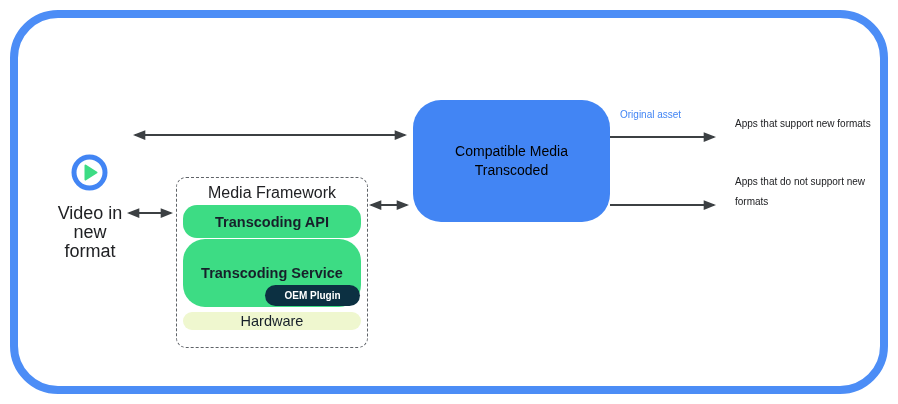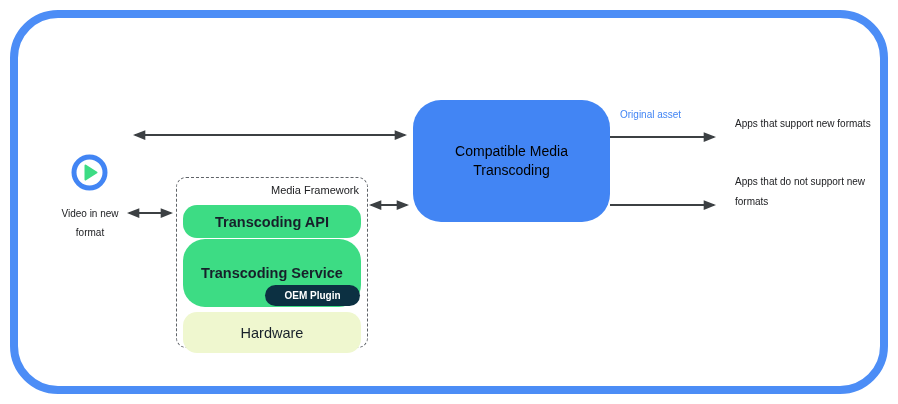--- a/index.html
+++ b/index.html
@@ -37,38 +37,38 @@
     position: absolute;
     left: 71px; top: 154px;
     width: 37px; height: 37px;
   }
 
   .source-label {
     position: absolute;
     left: 56px; top: 204px;
     width: 68px;
     text-align: center;
-    font-size: 10px;
+    font-size: 18px;
     line-height: 19px;
     color: var(--text_dark, #202124);
   }
 
   .framework {
     position: absolute;
     left: 176px; top: 177px;
     width: 192px; height: 171px;
     box-sizing: border-box;
     border: 1.6px dashed var(--dash_gray, #5f6368);
     border-radius: 10px;
   }
   .fw-title {
     position: absolute;
-    left: 0; right: 8px; top: 6px;
-    text-align: right;
-    font-size: 11px;
+    left: 0; right: 0; top: 6px;
+    text-align: center;
+    font-size: 16px;
     color: var(--text_dark, #202124);
   }
   .layer {
     position: absolute;
     left: 6px; right: 6px;
     display: flex;
     align-items: center;
     justify-content: center;
     box-sizing: border-box;
     font-size: 14.5px;
@@ -93,21 +93,21 @@
     background: var(--navy, #0c3042);
     border-radius: 11px;
     color: #ffffff;
     font-size: 10px;
     font-weight: bold;
     display: flex;
     align-items: center;
     justify-content: center;
   }
   .layer-hw {
-    top: 134px; height: 41px;
+    top: 134px; height: 18px;
     background: var(--pale, #eff7cf);
     border-radius: 14px;
     font-weight: normal;
   }
 
   .transcoder {
     position: absolute;
     left: 413px; top: 100px;
     width: 197px; height: 122px;
     background: var(--box_blue, #4285f4);
@@ -175,21 +175,21 @@
     <div class="layer layer-api">Transcoding API</div>
     <div class="layer layer-service">
       <span>Transcoding Service</span>
       <span class="oem-pill">OEM Plugin</span>
     </div>
     <div class="layer layer-hw">Hardware</div>
   </div>
 
   <div class="transcoder">
     <div>Compatible Media</div>
-    <div>Transcoding</div>
+    <div>Transcoded</div>
   </div>
 
   <div class="asset-label asset-top">Original asset</div>
   <div class="apps-label apps-top">Apps that support new formats</div>
 
   <div class="apps-label apps-bottom">Apps that do not support new formats</div>
 
 </div>
 
 </body></html>

